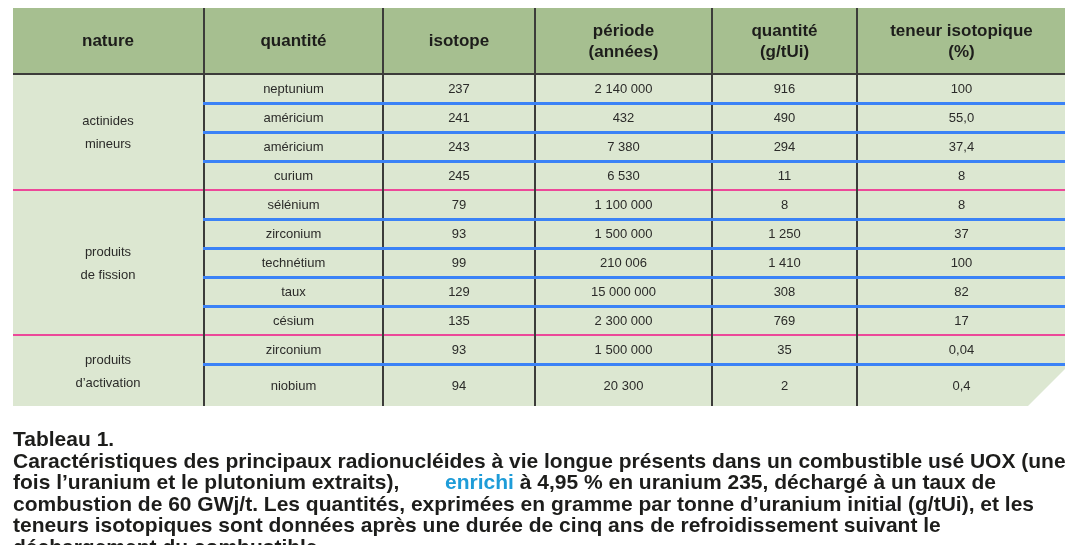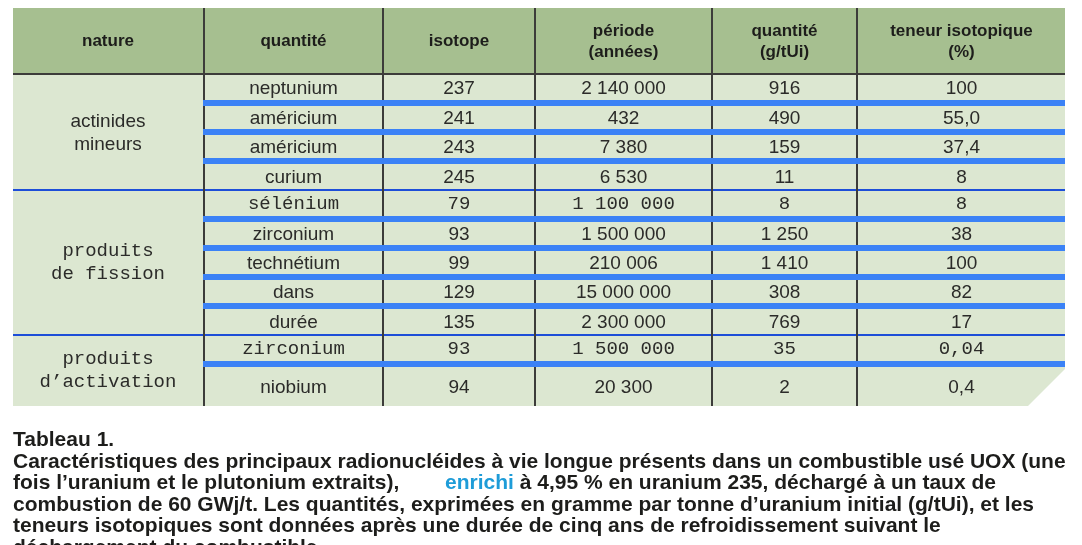--- a/index.html
+++ b/index.html
@@ -16,25 +16,25 @@
   .grid th, .grid td {
     text-align:center; vertical-align:middle;
     border-right:2px solid #3c3c3a;
   }
   .grid th:last-child, .grid td:last-child { border-right:none; }
   .grid thead th {
     height:66px; background:#a6bf90; font-size:17px; font-weight:bold;
     border-bottom:2px solid #3c3c3a; line-height:21px; color:#1d1d1b;
   }
   .grid tbody td {
-    height:29px; background:#dce7d1; font-size:19px; color:#2b2b29;
+    height:29px; background:#dce7d1; font-size:13px; color:#2b2b29;
   }
   .grid tbody td.nature { line-height:23px; }
-  .grid tr.sep td { border-top:6px solid #3b82f6; }
-  .grid tr.sec td { border-top:2px solid #1d4ed8;font-family:Liberation Mono, monospace; }
+  .grid tr.sep td { border-top:3px solid #3b82f6; }
+  .grid tr.sec td { border-top:2px solid #ec4899; }
   .grid tr.last td { height:42px; padding-bottom:0; }
   .caption {
     position:absolute; left:13px; top:428px; width:1060px;
     font-size:21px; font-weight:bold; line-height:21.5px; color:#1d1d1b;
   }
   .cap-title { display:block; }
   .cap-link { color:#1e9cd8; cursor:pointer;margin-left:40px; }
 </style>
 </head>
 <body>
@@ -87,21 +87,21 @@
           <td>américium</td>
           <td>241</td>
           <td>432</td>
           <td>490</td>
           <td>55,0</td>
         </tr>
         <tr class="sep">
           <td>américium</td>
           <td>243</td>
           <td>7 380</td>
-          <td>159</td>
+          <td>294</td>
           <td>37,4</td>
         </tr>
         <tr class="sep">
           <td>curium</td>
           <td>245</td>
           <td>6 530</td>
           <td>11</td>
           <td>8</td>
         </tr>
 
@@ -114,38 +114,38 @@
           <td>79</td>
           <td>1 100 000</td>
           <td>8</td>
           <td>8</td>
         </tr>
         <tr class="sep">
           <td>zirconium</td>
           <td>93</td>
           <td>1 500 000</td>
           <td>1 250</td>
-          <td>38</td>
+          <td>37</td>
         </tr>
         <tr class="sep">
           <td>technétium</td>
           <td>99</td>
           <td>210 006</td>
           <td>1 410</td>
           <td>100</td>
         </tr>
         <tr class="sep">
-          <td>dans</td>
+          <td>taux</td>
           <td>129</td>
           <td>15 000 000</td>
           <td>308</td>
           <td>82</td>
         </tr>
         <tr class="sep">
-          <td>durée</td>
+          <td>césium</td>
           <td>135</td>
           <td>2 300 000</td>
           <td>769</td>
           <td>17</td>
         </tr>
 
         <tr class="sec">
           <td class="nature" rowspan="2">
             <span style="display:block">produits</span>
             <span style="display:block">d’activation</span>

